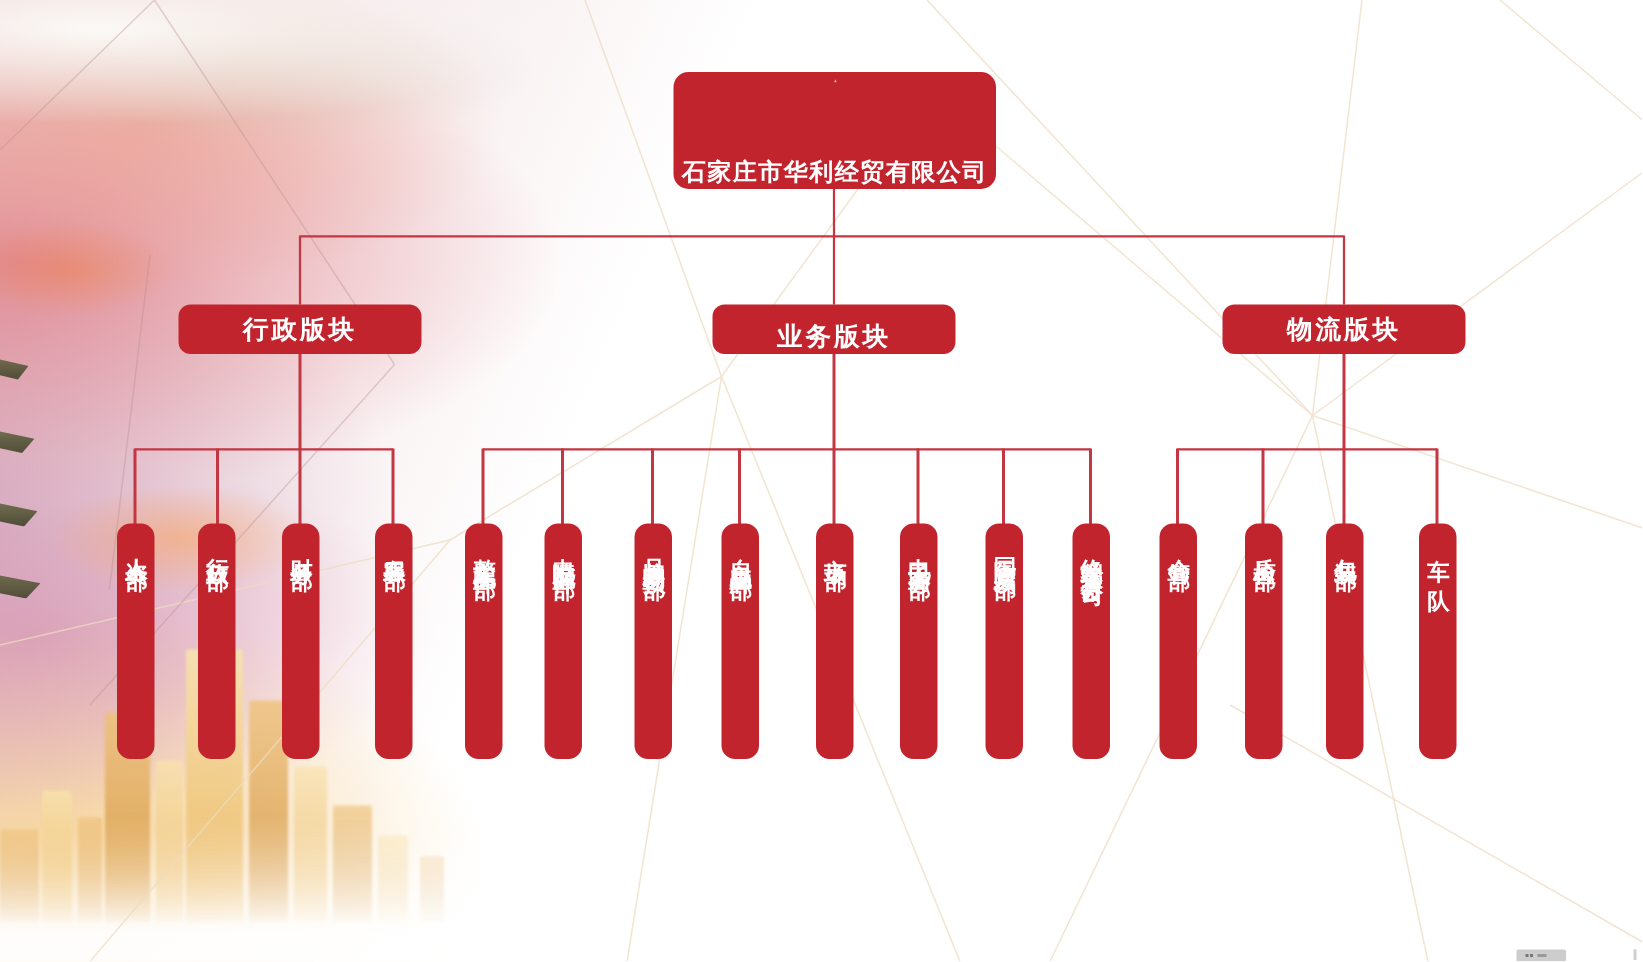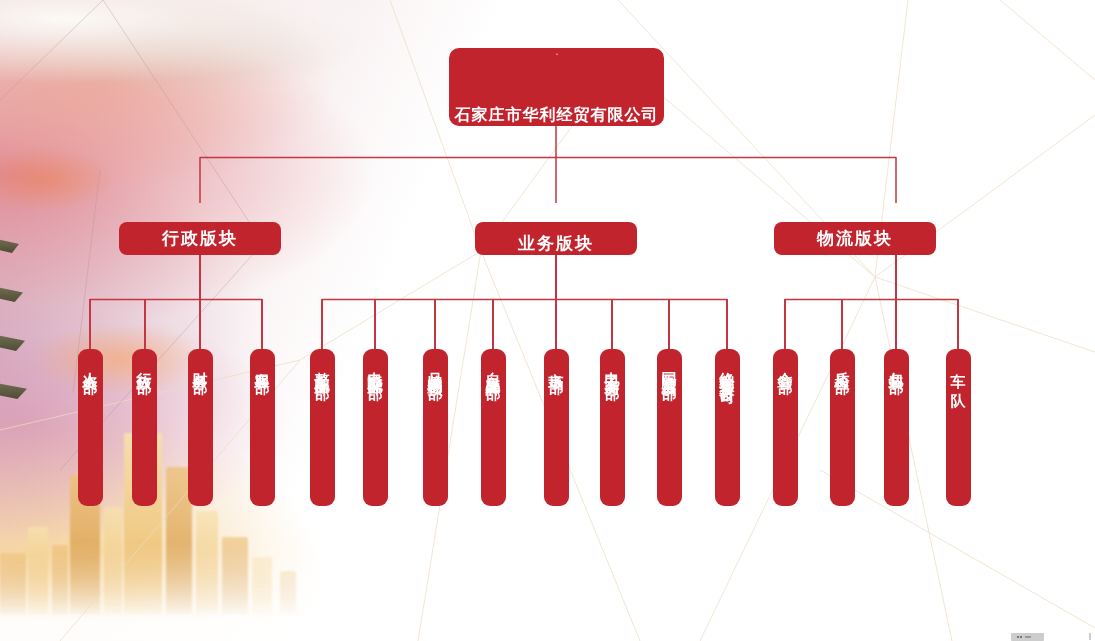--- a/index.html
+++ b/index.html
@@ -58,21 +58,21 @@
     display:flex;align-items:center;justify-content:center;box-sizing:border-box;
   }
   .root{
     left:449px;top:48px;width:215px;height:78px;border-radius:10px;
     flex-direction:column;padding-top:5px;gap:48px;
   }
   .root .logo{width:40px;height:42px;display:block;}
   .root-label{font-size:16px;font-weight:bold;letter-spacing:1px;margin-top:2px;white-space:nowrap;}
   .branch{
     top:203px;width:162px;height:33px;border-radius:8px;
-    font-size:17px;font-weight:bold;letter-spacing:2px;margin-top:19px;
+    font-size:17px;font-weight:bold;letter-spacing:2px;
   }
   .pill{
     top:349px;width:25px;height:157px;border-radius:9px;
     align-items:flex-start;justify-content:center;padding-top:11px;
   }
   .vtext{
     writing-mode:vertical-rl;text-orientation:upright;
     font-size:15px;font-weight:bold;letter-spacing:3px;line-height:1;white-space:nowrap;
   }
 
@@ -163,21 +163,21 @@
     </svg>
     <div class="root-label">石家庄市华利经贸有限公司</div>
   </div>
 
   <div class="node branch" style="left:119px;">
     <span>行政版块</span>
   </div>
   <div class="node branch" style="left:475px;align-items:flex-end;">
     <span>业务版块</span>
   </div>
-  <div class="node branch" style="left:774px;">
+  <div class="node branch" style="left:815px;">
     <span>物流版块</span>
   </div>
 
   <div class="node pill" style="left:78px;">
     <span class="vtext">人资部</span>
   </div>
   <div class="node pill" style="left:132px;">
     <span class="vtext">行政部</span>
   </div>
   <div class="node pill" style="left:188px;">

